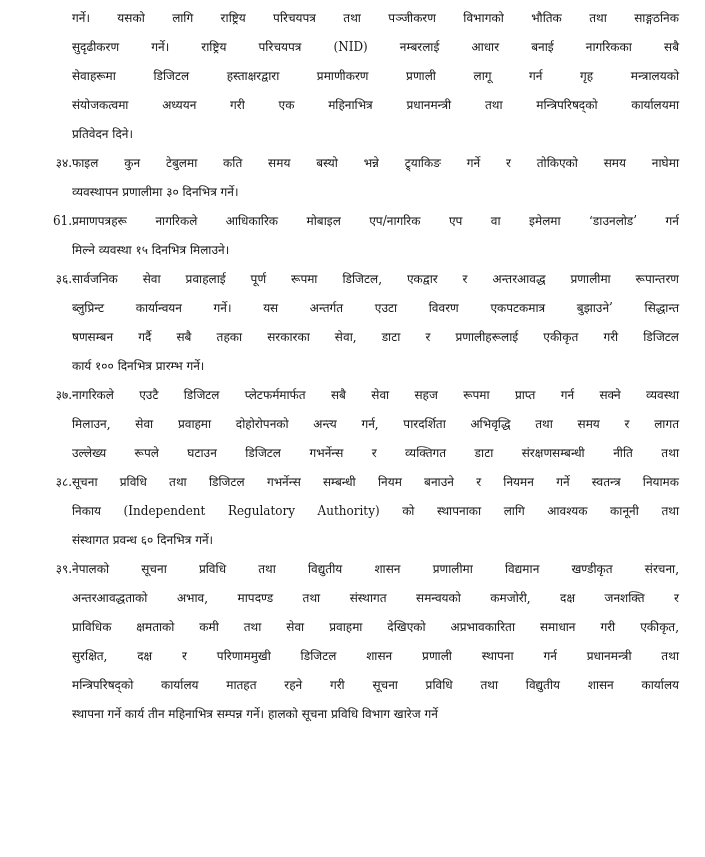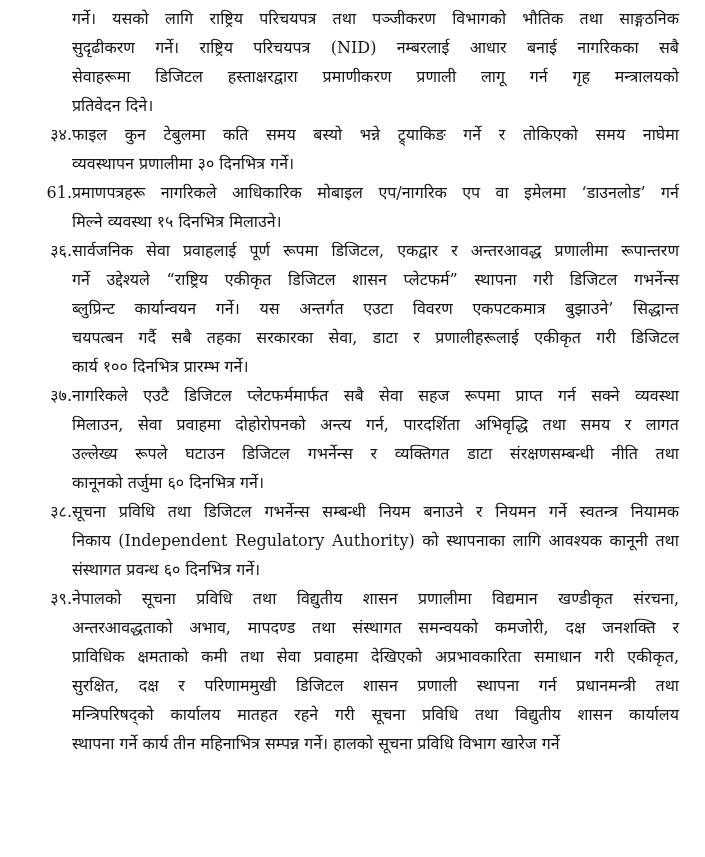--- a/index.html
+++ b/index.html
@@ -8,21 +8,21 @@
     background: #ffffff;
   }
   .doc {
     width: 705px;
     height: 857px;
     box-sizing: border-box;
     background: #ffffff;
     color: #161616;
     padding: 4px 26px 0 30px;
     font-family: "DejaVu Serif", "Liberation Serif", serif;
-    font-size: 16px;
+    font-size: 12px;
     line-height: 29px;
     overflow: hidden;
   }
   .block {
     display: flex;
     align-items: flex-start;
   }
   .num {
     flex: 0 0 42px;
     white-space: nowrap;
@@ -48,20 +48,21 @@
 <body>
 
 <div class="doc">
   <div id="doc-body">
       <div class="block">
         <span class="num"></span>
         <div class="body">
           <div class="line">गर्ने।  यसको लागि राष्ट्रिय परिचयपत्र तथा पञ्जीकरण विभागको भौतिक तथा साङ्गठनिक</div>
           <div class="line">सुदृढीकरण गर्ने।  राष्ट्रिय परिचयपत्र (NID) नम्बरलाई आधार बनाई नागरिकका सबै</div>
           <div class="line">सेवाहरूमा डिजिटल हस्ताक्षरद्वारा प्रमाणीकरण प्रणाली लागू गर्न गृह मन्त्रालयको</div>
+          <div class="line">संयोजकत्वमा अध्ययन गरी एक महिनाभित्र प्रधानमन्त्री तथा मन्त्रिपरिषद्को कार्यालयमा</div>
           <div class="line last">प्रतिवेदन दिने।</div>
         </div>
       </div>
       <div class="block">
         <span class="num">३४.</span>
         <div class="body">
           <div class="line">फाइल कुन टेबुलमा कति समय बस्यो भन्ने ट्र्याकिङ गर्ने र तोकिएको समय नाघेमा</div>
           <div class="line last">व्यवस्थापन प्रणालीमा ३० दिनभित्र गर्ने।</div>
         </div>
       </div>
@@ -69,33 +70,31 @@
         <span class="num">61.</span>
         <div class="body">
           <div class="line">प्रमाणपत्रहरू नागरिकले आधिकारिक मोबाइल एप/नागरिक एप वा इमेलमा ‘डाउनलोड’ गर्न</div>
           <div class="line last">मिल्ने व्यवस्था १५ दिनभित्र मिलाउने।</div>
         </div>
       </div>
       <div class="block">
         <span class="num">३६.</span>
         <div class="body">
           <div class="line">सार्वजनिक सेवा प्रवाहलाई पूर्ण रूपमा डिजिटल, एकद्वार र अन्तरआवद्ध प्रणालीमा रूपान्तरण</div>
-          <div class="line">गर्ने उद्देश्यले “राष्ट्रिय एकीकृत डिजिटल शासन प्लेटफर्म” स्थापना गरी डिजिटल गभर्नेन्स</div>
           <div class="line">ब्लुप्रिन्ट कार्यान्वयन गर्ने।  यस अन्तर्गत एउटा विवरण एकपटकमात्र बुझाउने’ सिद्धान्त</div>
-          <div class="line">चयपत्बन गर्दै सबै तहका सरकारका सेवा, डाटा र प्रणालीहरूलाई एकीकृत गरी डिजिटल</div>
+          <div class="line">षणसम्बन गर्दै सबै तहका सरकारका सेवा, डाटा र प्रणालीहरूलाई एकीकृत गरी डिजिटल</div>
           <div class="line last">कार्य १०० दिनभित्र प्रारम्भ गर्ने।</div>
         </div>
       </div>
       <div class="block">
         <span class="num">३७.</span>
         <div class="body">
           <div class="line">नागरिकले एउटै डिजिटल प्लेटफर्ममार्फत सबै सेवा सहज रूपमा प्राप्त गर्न सक्ने व्यवस्था</div>
           <div class="line">मिलाउन, सेवा प्रवाहमा दोहोरोपनको अन्त्य गर्न, पारदर्शिता अभिवृद्धि तथा समय र लागत</div>
           <div class="line">उल्लेख्य रूपले घटाउन डिजिटल गभर्नेन्स र व्यक्तिगत डाटा संरक्षणसम्बन्धी नीति तथा</div>
-          <div class="line last">कानूनको तर्जुमा ६० दिनभित्र गर्ने।</div>
         </div>
       </div>
       <div class="block">
         <span class="num">३८.</span>
         <div class="body">
           <div class="line">सूचना प्रविधि तथा डिजिटल गभर्नेन्स सम्बन्धी नियम बनाउने र नियमन गर्ने स्वतन्त्र नियामक</div>
           <div class="line">निकाय (Independent Regulatory Authority) को स्थापनाका लागि आवश्यक कानूनी तथा</div>
           <div class="line last">संस्थागत प्रवन्ध ६० दिनभित्र गर्ने।</div>
         </div>
       </div>

